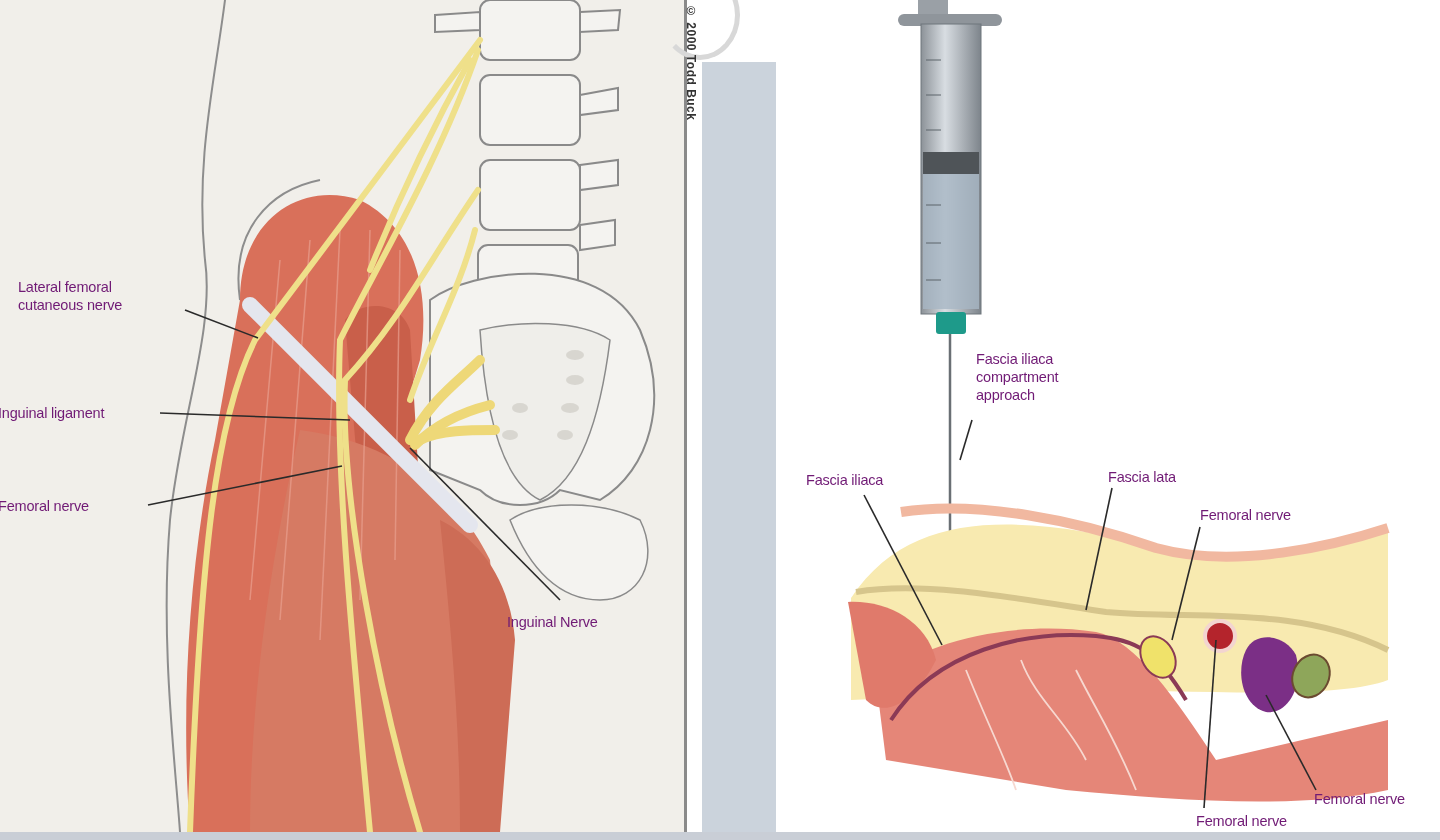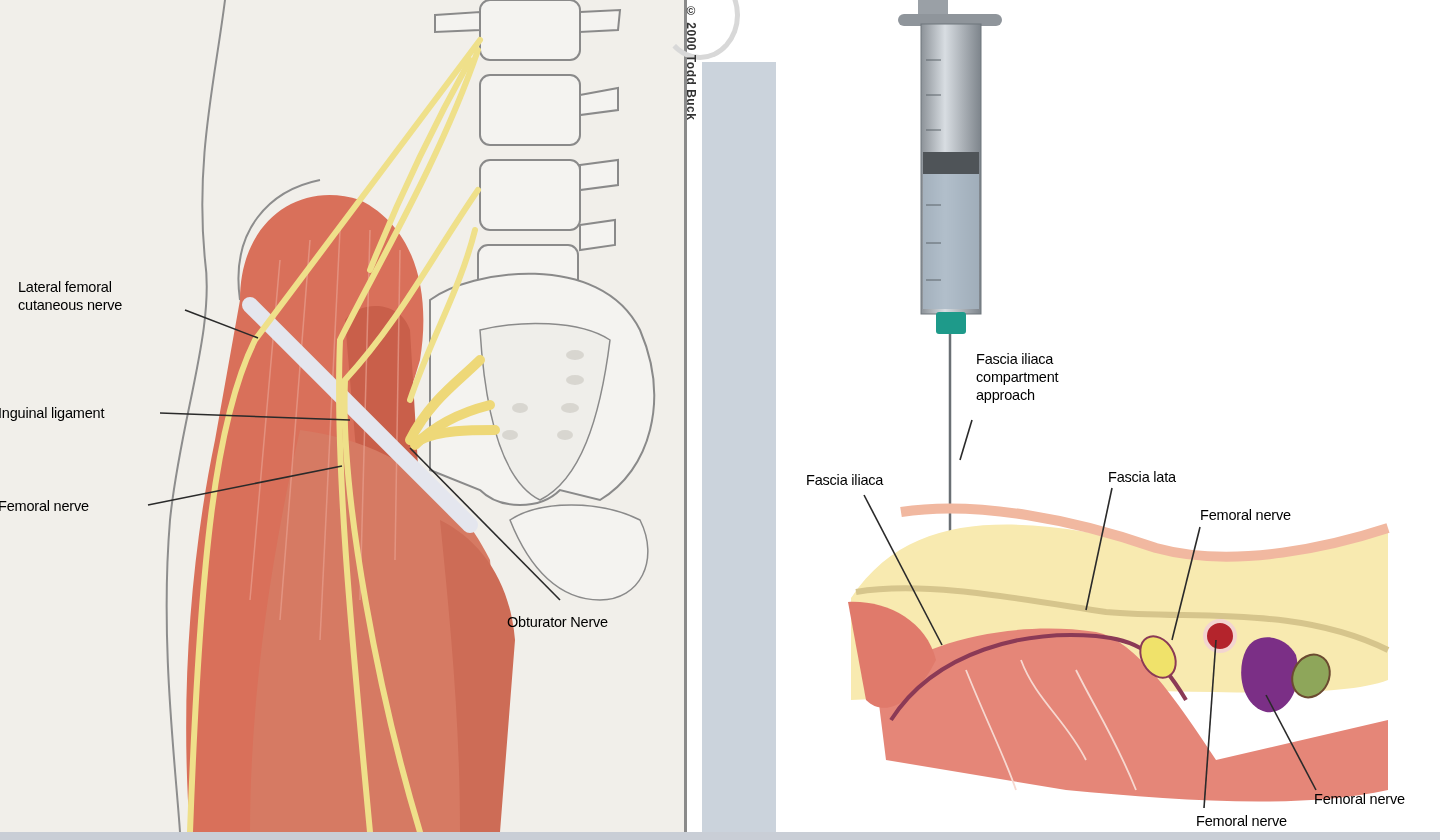--- a/index.html
+++ b/index.html
@@ -17,21 +17,21 @@
       overflow: hidden;
     }
     #left-panel svg, #right-panel svg { position: absolute; left: 0; top: 0; }
     #divider-strip {
       left: 702px; top: 62px; width: 74px; height: 770px;
       background: #cbd3dc;
     }
     #right-panel { left: 776px; top: 0; width: 760px; height: 832px; background: #ffffff; overflow: hidden; }
     #bottom-bar { left: 0; top: 832px; width: 1440px; height: 8px; background: #c9ced6; }
     .label {
-      position: absolute; font-size: 14.5px; color: #000000; line-height: 18px;
+      position: absolute; font-size: 14.5px; color: #701a75; line-height: 18px;
       white-space: nowrap; letter-spacing: -0.2px;
     }
     .label.multi { white-space: pre-line; }
     #copyright {
       position: absolute; left: 684px; top: 4px;
       writing-mode: vertical-rl; font-size: 12px; font-weight: bold; color: #333;
       letter-spacing: 0.5px;
     }
     #copyright-ring {
       position: absolute; left: 660px; top: -30px; width: 80px; height: 90px;
@@ -104,21 +104,21 @@
       <line x1="160" y1="413" x2="350" y2="420"></line>
       <line x1="148" y1="505" x2="342" y2="466"></line>
       <line x1="410" y1="448" x2="560" y2="600"></line>
     </g>
   </svg>
 
   <div class="label multi" style="left:18px;top:278px;">Lateral femoral
 cutaneous nerve</div>
   <div class="label" style="left:-2px;top:404px;">Inguinal ligament</div>
   <div class="label" style="left:-2px;top:497px;">Femoral nerve</div>
-  <div class="label" style="left:507px;top:613px;">Obturator Nerve</div>
+  <div class="label" style="left:507px;top:613px;">Inguinal Nerve</div>
 </div>
 
 <div id="copyright-ring"></div>
 <div id="copyright">© 2000 Todd Buck</div>
 
 <div class="panel" id="divider-strip"></div>
 
 <div class="panel" id="right-panel">
   <svg width="664" height="832">
     <defs>

